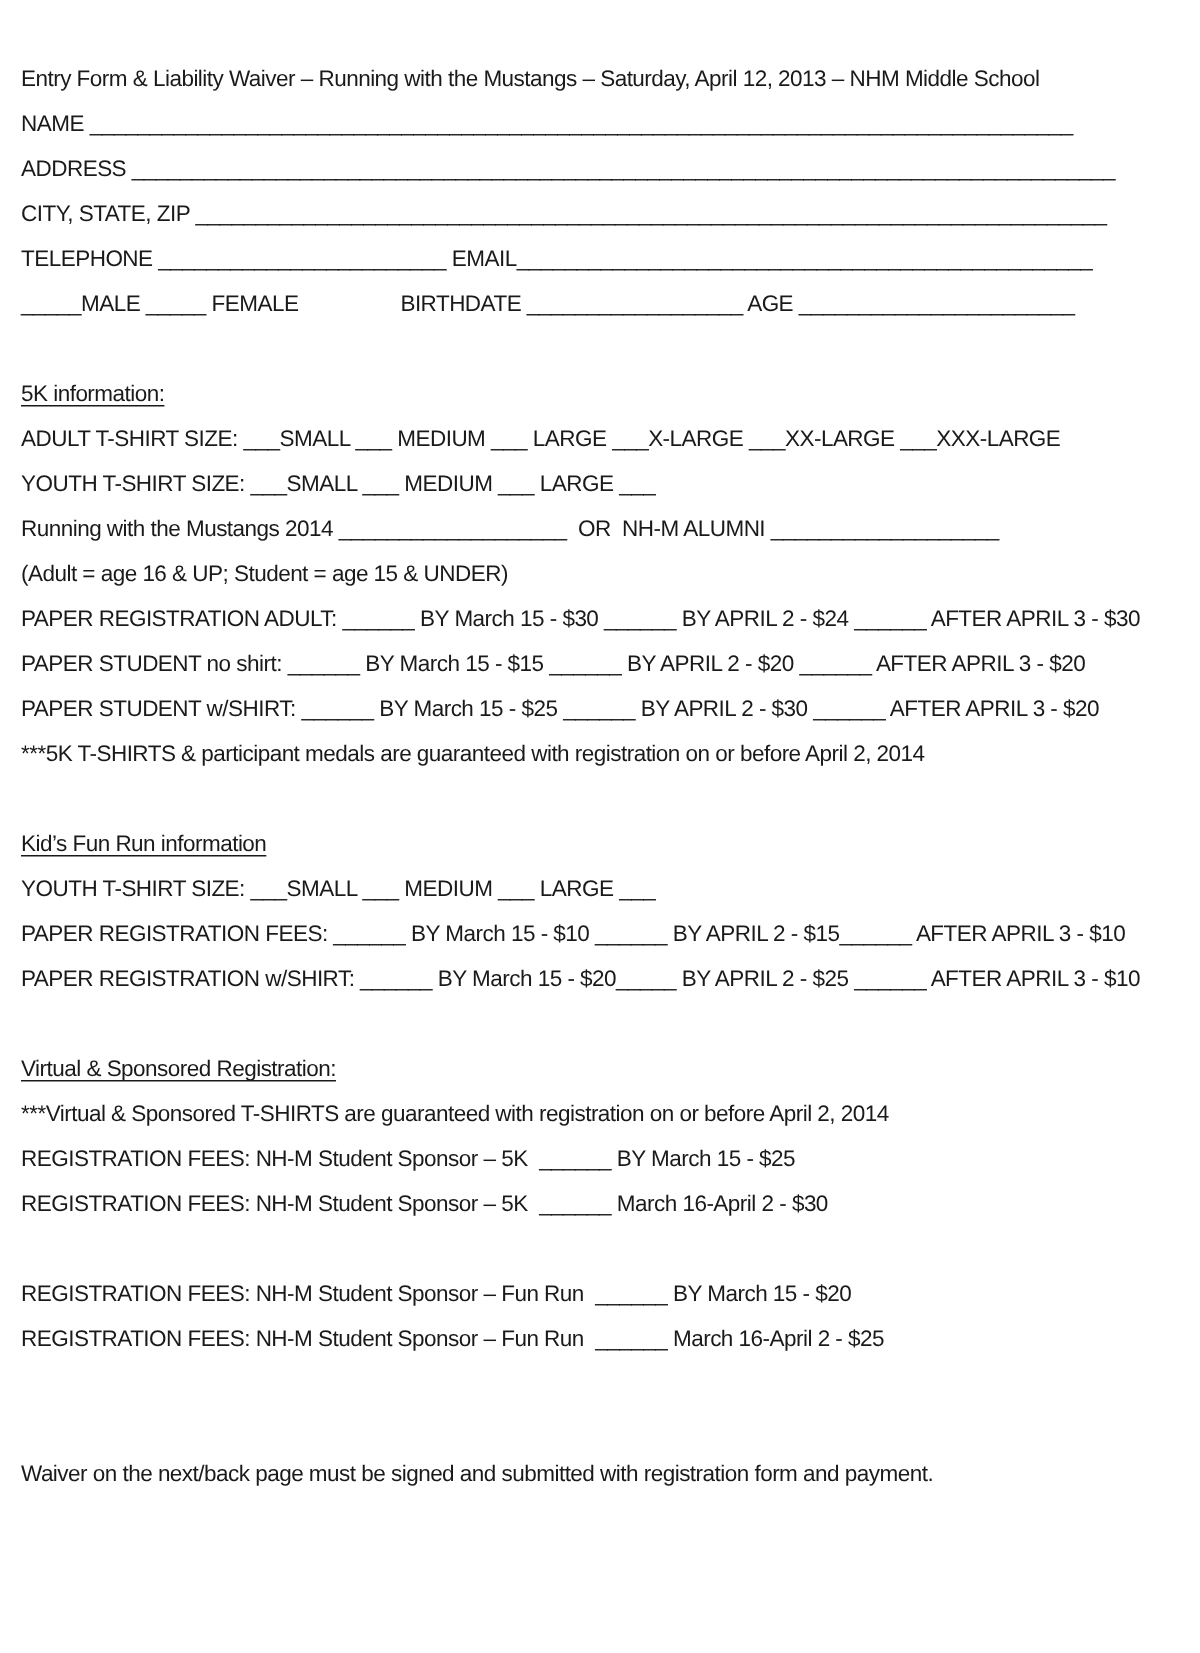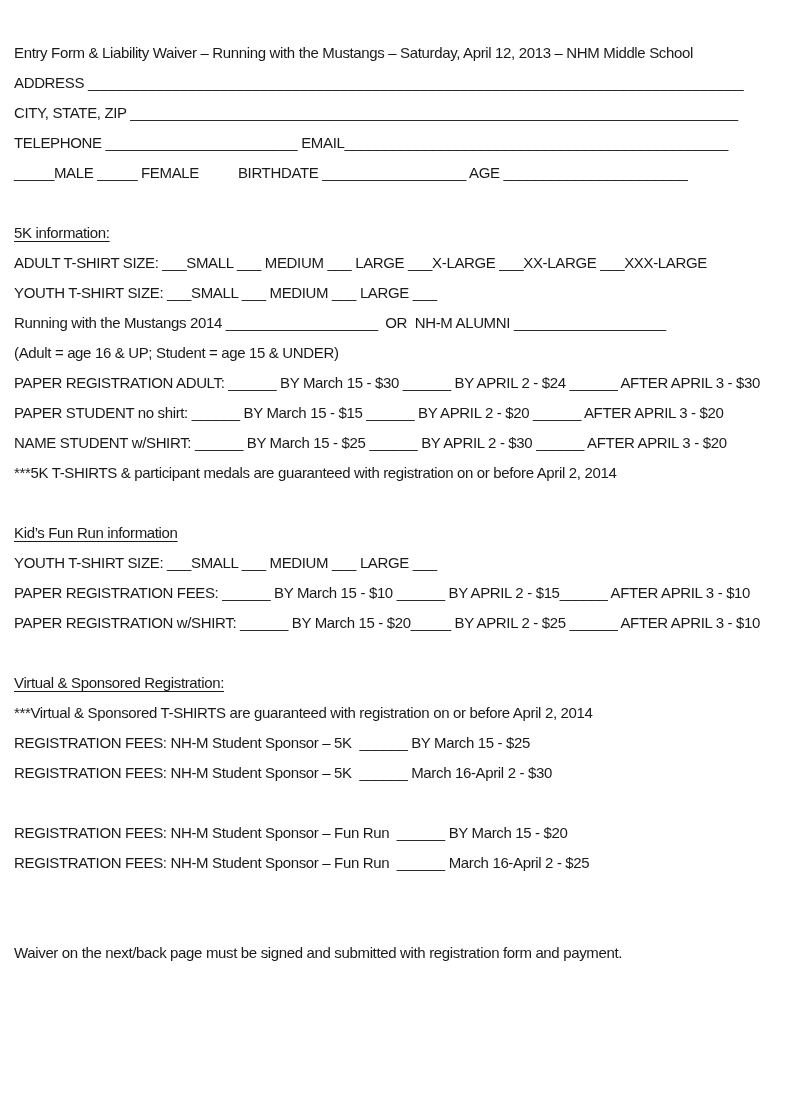--- a/index.html
+++ b/index.html
@@ -25,33 +25,34 @@
   .seg { display: inline; }
   .b { font-weight: 400; }
   .u { text-decoration: underline; text-underline-offset: 3px; }
 </style>
 </head>
 <body>
 
 <div class="page">
   <div class="line">Entry Form &amp; Liability Waiver – Running with the Mustangs – Saturday, April 12, 2013 – NHM Middle School</div>
   <div id="doc-body">
+      <div class="line"><span class="seg">NAME </span><span class="seg">__________________________________________________________________________________</span></div>
       <div class="line"><span class="seg">ADDRESS </span><span class="seg">__________________________________________________________________________________</span></div>
       <div class="line"><span class="seg">CITY, STATE, ZIP </span><span class="seg">____________________________________________________________________________</span></div>
       <div class="line"><span class="seg">TELEPHONE </span><span class="seg">________________________</span><span class="seg"> EMAIL</span><span class="seg">________________________________________________</span></div>
-      <div class="line"><span class="seg">_____</span><span class="seg">MALE </span><span class="seg">_____</span><span class="seg"> FEMALE</span><span class="seg" style="margin-left: 39px;">BIRTHDATE </span><span class="seg">__________________</span><span class="seg"> AGE </span><span class="seg">_______________________</span></div>
+      <div class="line"><span class="seg">_____</span><span class="seg">MALE </span><span class="seg">_____</span><span class="seg"> FEMALE</span><span class="seg" style="margin-left: 68px;">BIRTHDATE </span><span class="seg">__________________</span><span class="seg"> AGE </span><span class="seg">_______________________</span></div>
       <div class="gap" style="height: 30px;"></div>
       <div class="line"><span class="seg b u">5K information:</span></div>
       <div class="line"><span class="seg">ADULT T-SHIRT SIZE: </span><span class="seg">___</span><span class="seg">SMALL </span><span class="seg">___</span><span class="seg"> MEDIUM </span><span class="seg">___</span><span class="seg"> LARGE </span><span class="seg">___</span><span class="seg">X-LARGE </span><span class="seg">___</span><span class="seg">XX-LARGE </span><span class="seg">___</span><span class="seg">XXX-LARGE</span></div>
       <div class="line"><span class="seg">YOUTH T-SHIRT SIZE: </span><span class="seg">___</span><span class="seg">SMALL </span><span class="seg">___</span><span class="seg"> MEDIUM </span><span class="seg">___</span><span class="seg"> LARGE </span><span class="seg">___</span></div>
       <div class="line"><span class="seg">Running with the Mustangs 2014 </span><span class="seg">___________________</span><span class="seg">  </span><span class="seg b">OR</span><span class="seg">  NH-M ALUMNI </span><span class="seg">___________________</span></div>
       <div class="line"><span class="seg">(Adult = age 16 &amp; UP; Student = age 15 &amp; UNDER)</span></div>
       <div class="line"><span class="seg">PAPER REGISTRATION ADULT: </span><span class="seg">______</span><span class="seg"> BY March 15 - $30 </span><span class="seg">______</span><span class="seg"> BY APRIL 2 - $24 </span><span class="seg">______</span><span class="seg"> AFTER APRIL 3 - $30</span></div>
       <div class="line"><span class="seg">PAPER STUDENT no shirt: </span><span class="seg">______</span><span class="seg"> BY March 15 - $15 </span><span class="seg">______</span><span class="seg"> BY APRIL 2 - $20 </span><span class="seg">______</span><span class="seg"> AFTER APRIL 3 - $20</span></div>
-      <div class="line"><span class="seg">NAME STUDENT w/SHIRT: </span><span class="seg">______</span><span class="seg"> BY March 15 - $25 </span><span class="seg">______</span><span class="seg"> BY APRIL 2 - $30 </span><span class="seg">______</span><span class="seg"> AFTER APRIL 3 - $20</span></div>
+      <div class="line"><span class="seg">PAPER STUDENT w/SHIRT: </span><span class="seg">______</span><span class="seg"> BY March 15 - $25 </span><span class="seg">______</span><span class="seg"> BY APRIL 2 - $30 </span><span class="seg">______</span><span class="seg"> AFTER APRIL 3 - $20</span></div>
       <div class="line"><span class="seg">***5K T-SHIRTS &amp; participant medals are guaranteed with registration on or before April 2, 2014</span></div>
       <div class="gap" style="height: 30px;"></div>
       <div class="line"><span class="seg b u">Kid’s Fun Run information</span></div>
       <div class="line"><span class="seg">YOUTH T-SHIRT SIZE: </span><span class="seg">___</span><span class="seg">SMALL </span><span class="seg">___</span><span class="seg"> MEDIUM </span><span class="seg">___</span><span class="seg"> LARGE </span><span class="seg">___</span></div>
       <div class="line"><span class="seg">PAPER REGISTRATION FEES: </span><span class="seg">______</span><span class="seg"> BY March 15 - $10 </span><span class="seg">______</span><span class="seg"> BY APRIL 2 - $15</span><span class="seg">______</span><span class="seg"> AFTER APRIL 3 - $10</span></div>
       <div class="line"><span class="seg">PAPER REGISTRATION w/SHIRT: </span><span class="seg">______</span><span class="seg"> BY March 15 - $20</span><span class="seg">_____</span><span class="seg"> BY APRIL 2 - $25 </span><span class="seg">______</span><span class="seg"> AFTER APRIL 3 - $10</span></div>
       <div class="gap" style="height: 30px;"></div>
       <div class="line"><span class="seg b u">Virtual &amp; Sponsored Registration:</span></div>
       <div class="line"><span class="seg">***Virtual &amp; Sponsored T-SHIRTS are guaranteed with registration on or before April 2, 2014</span></div>
       <div class="line"><span class="seg">REGISTRATION FEES: NH-M Student </span><span class="seg b">Sponsor – 5K</span><span class="seg">  </span><span class="seg">______</span><span class="seg"> BY March 15 - $25</span></div>

